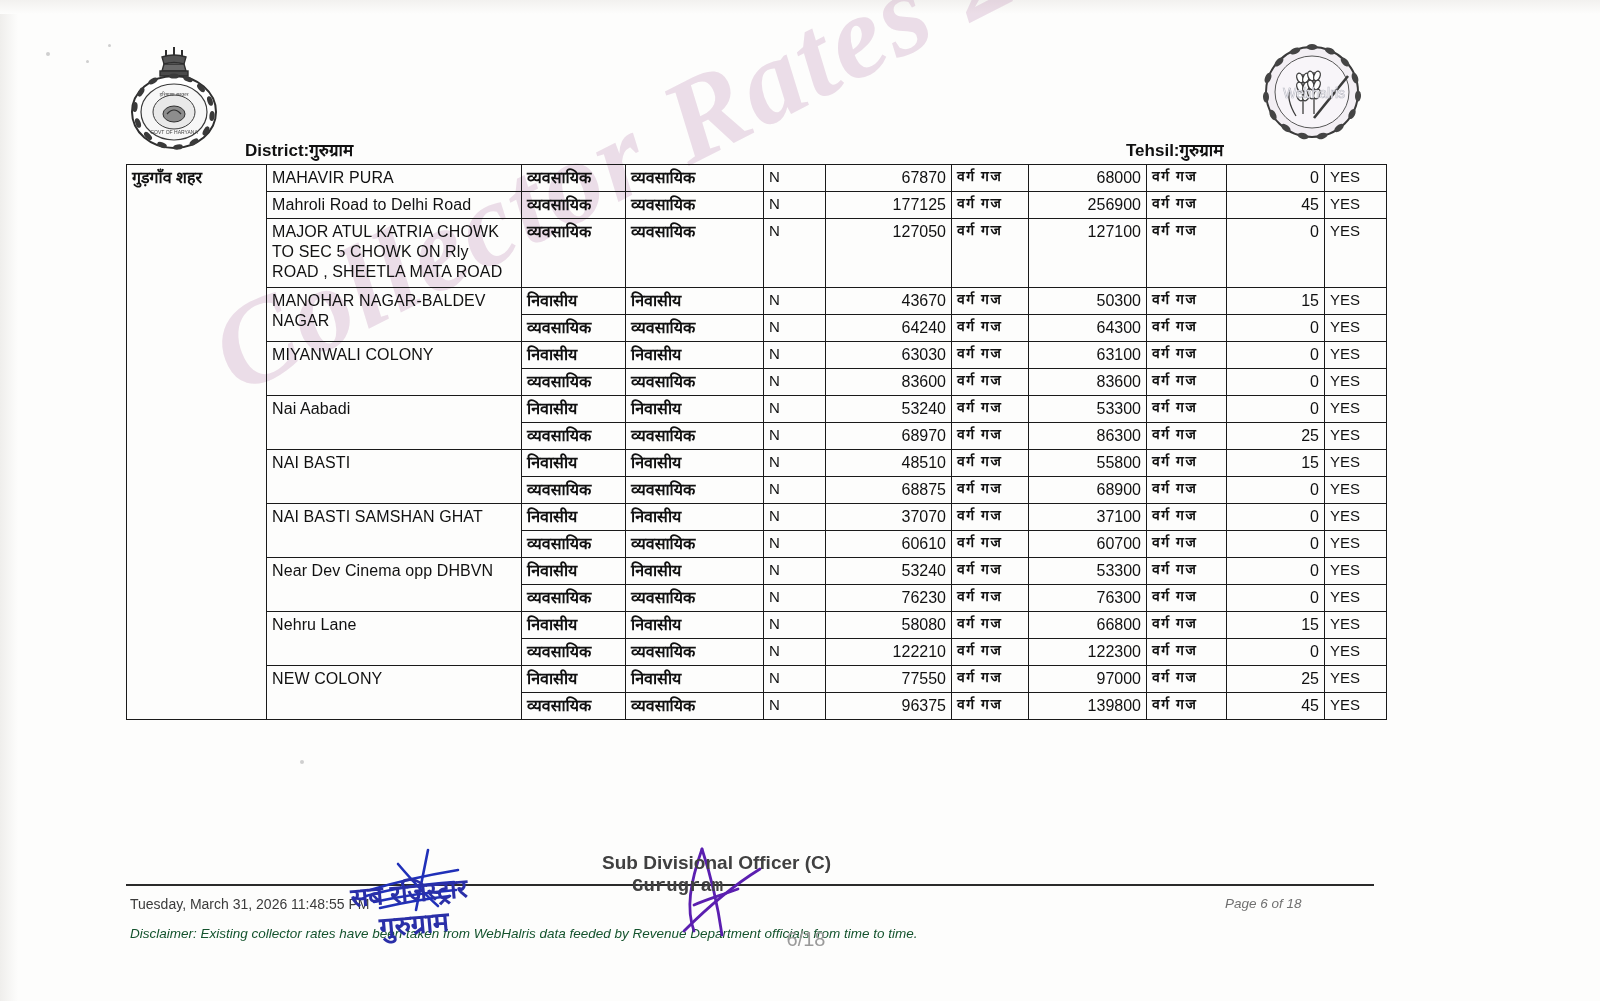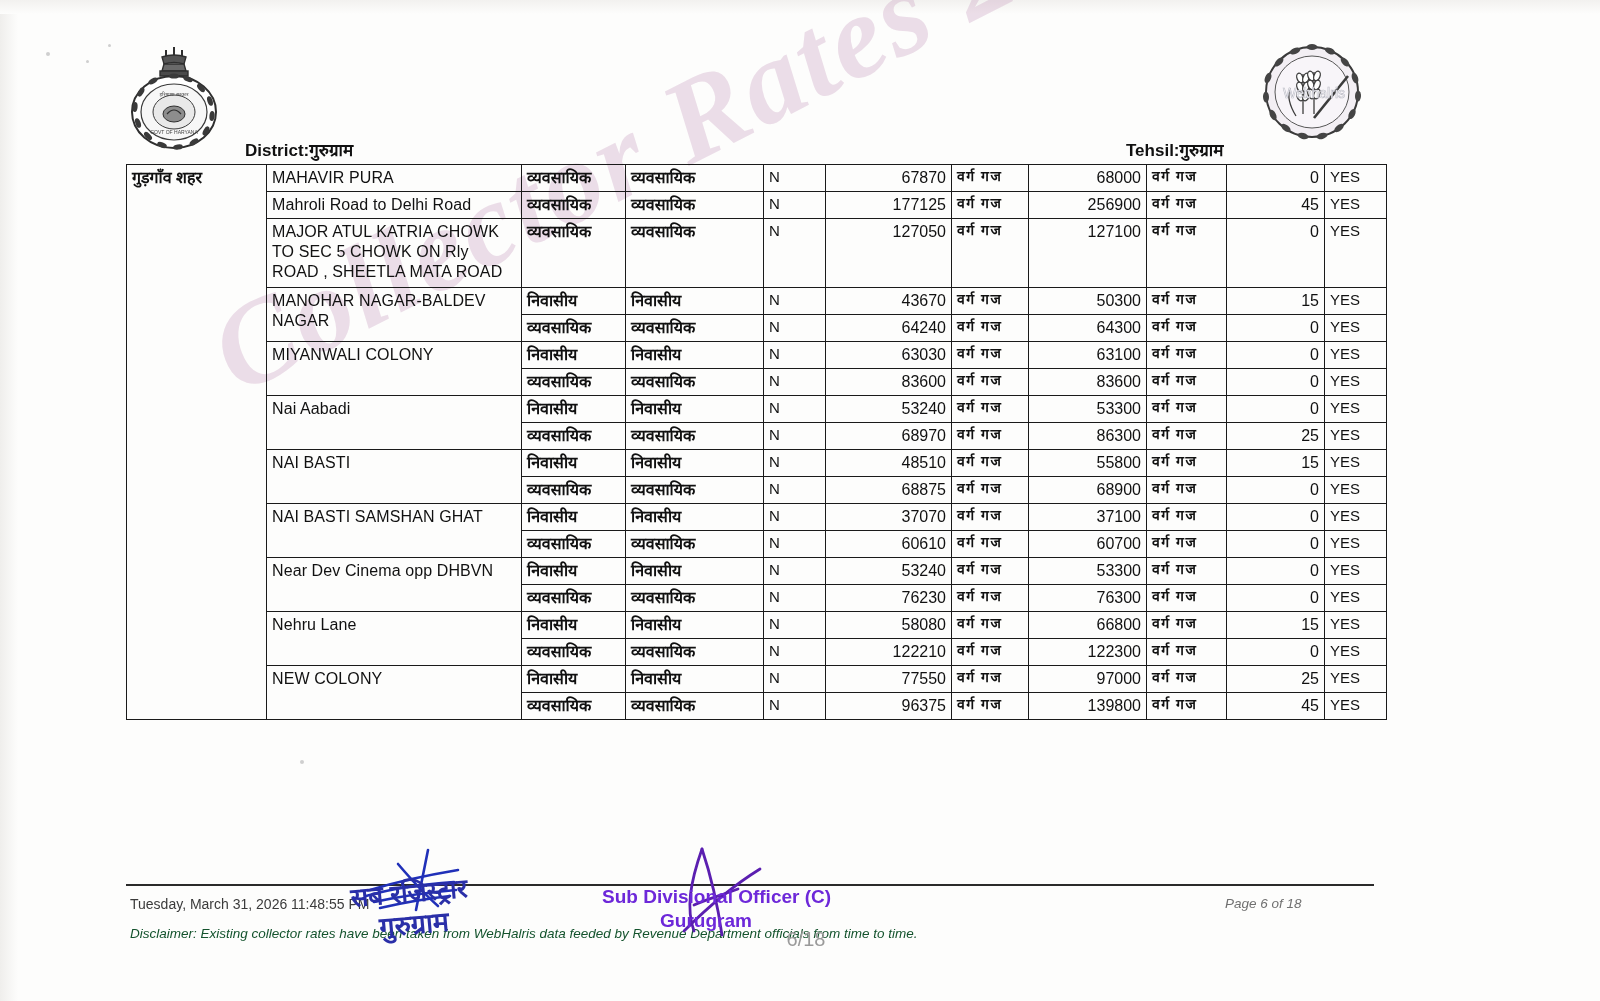--- a/index.html
+++ b/index.html
@@ -213,31 +213,32 @@
     text-align: center;
     font-size: 20px;
     color: #9a9a9a;
     padding-left: 12px;
   }
 
   
   #sdo-stamp {
     position: absolute;
     left: 602px;
-    top: 885px;
+    top: 851px;
     font-size: 19px;
     font-weight: 600;
-    color: #6d28d9;
+    color: #404040;
     line-height: 1.25;
     white-space: nowrap;
   }
   #sdo-stamp .line2 {
     display: block;
-    margin-left: 58px;
-    font-weight: 700;
+    margin-left: 30px;
+    font-weight: 700;
+    font-family: Liberation Mono, monospace;
   }
   #registrar-stamp {
     position: absolute;
     left: 352px;
     top: 880px;
     font-size: 26px;
     font-weight: 700;
     color: #2a2fa8;
     line-height: 1.0;
     transform: rotate(-5deg);

